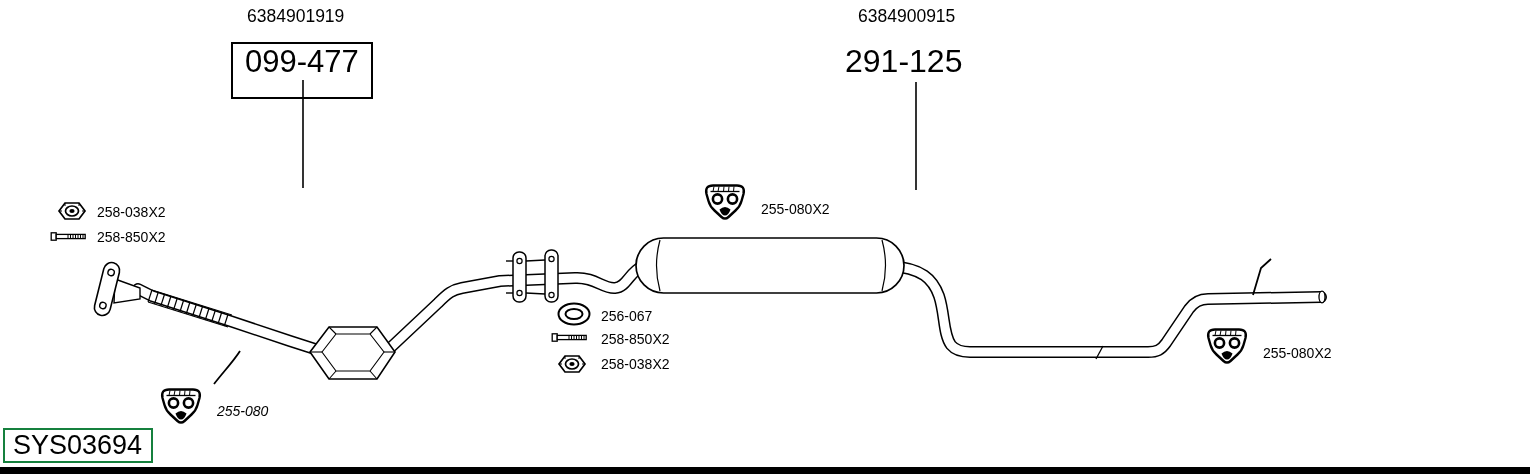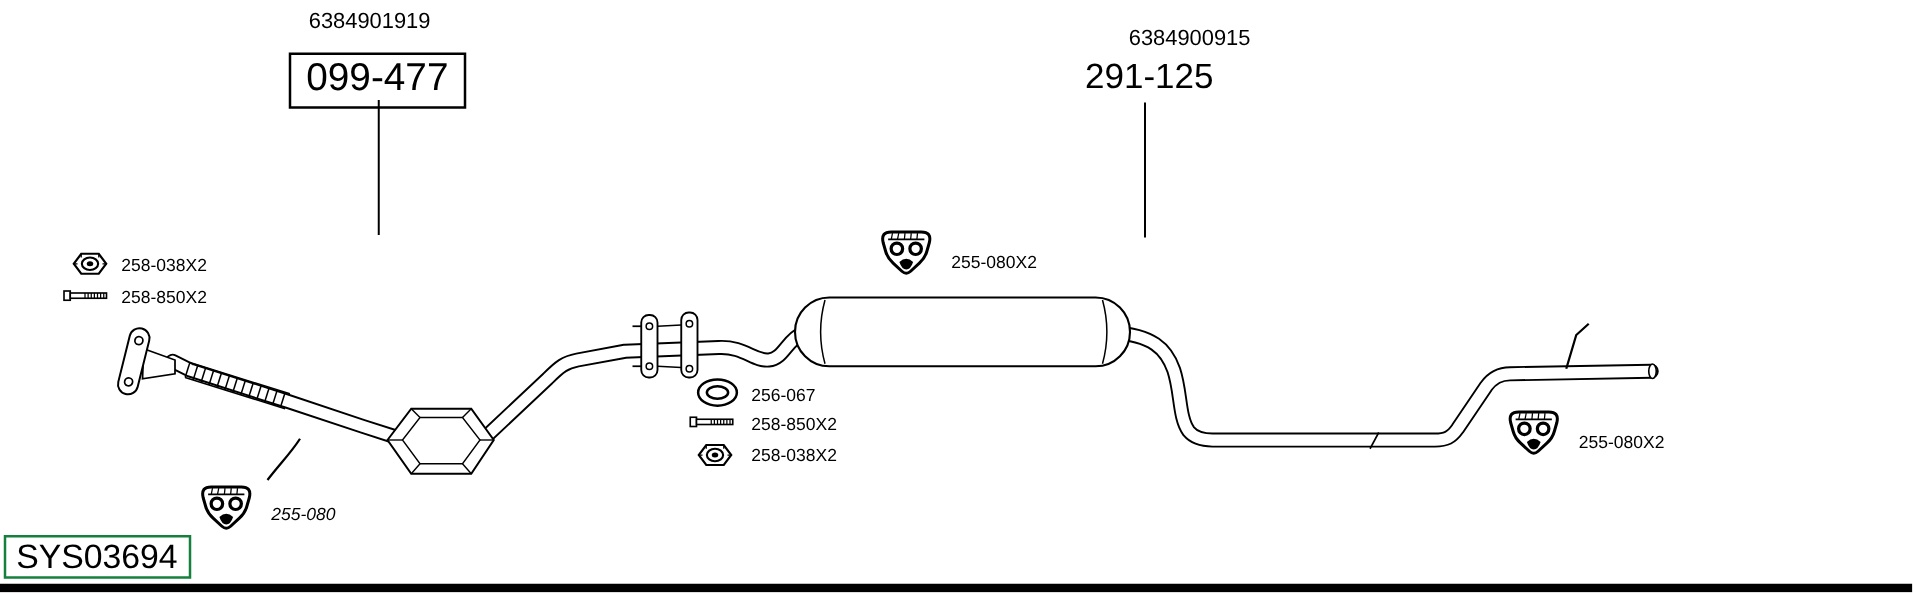--- a/index.html
+++ b/index.html
@@ -3,21 +3,21 @@
 <meta charset="utf-8">
 <style>
   * { margin:0; padding:0; box-sizing:border-box; }
   html,body { background:#ffffff; }
   body { font-family:"Liberation Sans", sans-serif; color:#000; }
   .stage { position:relative; width:1530px; height:474px; background:#fff; overflow:hidden; }
   .art { position:absolute; left:0; top:0; }
   .lbl { position:absolute; font-size:14px; line-height:22px; white-space:nowrap; color:#000; }
   .ref { position:absolute; font-size:17.5px; white-space:nowrap; color:#000; }
   .part-big { position:absolute; font-size:31px; line-height:34px; white-space:nowrap; color:#000; }
-  .boxed { border:2.5px solid #000; padding:1px 12px 6px 12px; }
+  .boxed { border:2.5px solid #000; padding:1px 12px 18px 12px; }
   .icon { position:absolute; display:block; }
   .sysid { position:absolute; left:3px; top:428px; border:2px solid #15803d; font-size:27px; line-height:30px; padding:0 9px 1px 8px; }
   .bottombar { position:absolute; left:0; bottom:0; width:100%; height:7px; background:#000; }
 </style>
 </head>
 <body>
 
 <div class="stage">
 
   <svg class="art" width="1530" height="474" viewBox="0 0 1530 474">
@@ -143,22 +143,22 @@
       <circle cx="519.5" cy="261" r="2.6" fill="none" stroke-width="1.2"></circle>
       <circle cx="519.5" cy="293" r="2.6" fill="none" stroke-width="1.2"></circle>
       <circle cx="551.5" cy="259" r="2.6" fill="none" stroke-width="1.2"></circle>
       <circle cx="551.5" cy="295" r="2.6" fill="none" stroke-width="1.2"></circle>
     </g>
   </svg>
 
   <div class="ref" style="left:247px; top:6px;">6384901919</div>
   <div class="part-big boxed" style="left:231px; top:42px;">099-477</div>
 
-  <div class="ref" style="left:858px; top:20px;margin-left:45px;">6384900915</div>
-  <div class="part-big" style="left:845px; top:44px; font-size:28px;margin-left:23px;">291-125</div>
+  <div class="ref" style="left:858px; top:6px;">6384900915</div>
+  <div class="part-big" style="left:845px; top:44px; font-size:32px;">291-125</div>
 
   <svg class="icon" style="left:56px; top:199px;" width="32" height="24">
       <use href="#sym-nut"></use>
     </svg>
   <div class="lbl" style="left:97px; top:201px;">258-038X2</div>
 
   <svg class="icon" style="left:50px; top:230px;" width="38" height="13">
       <use href="#sym-bolt"></use>
     </svg>
   <div class="lbl" style="left:97px; top:226px;">258-850X2</div>

